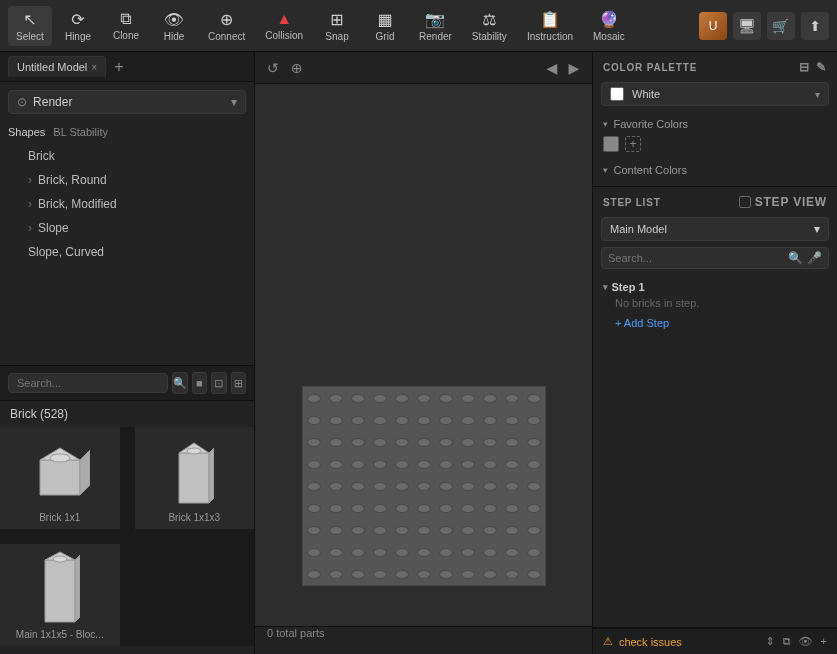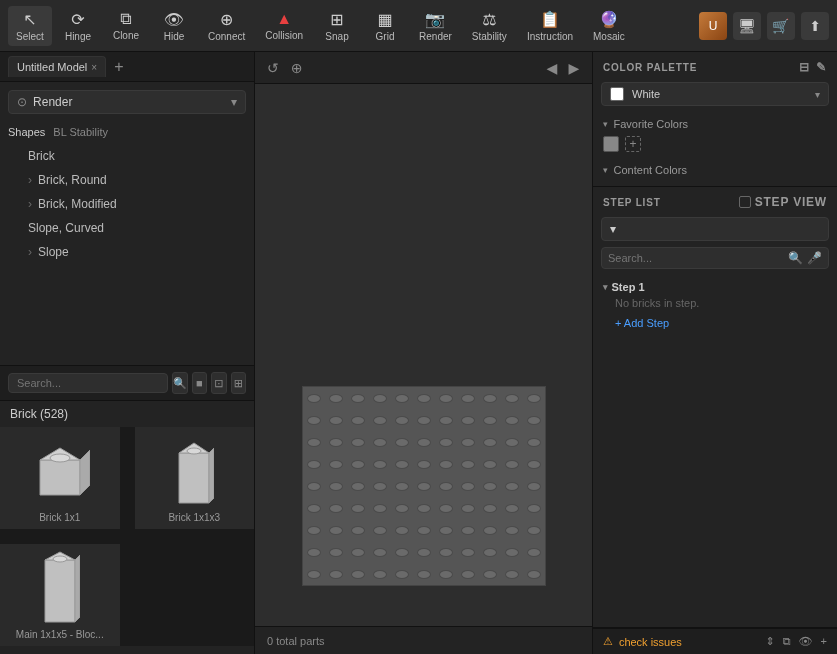--- a/index.html
+++ b/index.html
@@ -327,21 +327,21 @@
       background: #6a6a6a;
       border-radius: 50%;
       border: 1px solid #4a4a4a;
     }
 
     .status-bar {
       height: 28px;
       background: #232323;
       border-top: 1px solid #111;
       display: flex;
-      align-items: center;
+      align-items: flex-start;
       padding: 0 12px;
       font-size: 11px;
       color: #888;
     }
 
     
     .right-panel {
       width: 245px;
       background: #232323;
       border-left: 1px solid #111;
@@ -600,22 +600,22 @@
 
     <div class="shapes-header">
       <span class="label">Shapes</span>
       <span class="bl">BL Stability</span>
     </div>
 
     <div class="shape-list">
       <div class="shape-item">Brick</div>
       <div class="shape-item expandable">Brick, Round</div>
       <div class="shape-item expandable">Brick, Modified</div>
+      <div class="shape-item expandable">Slope</div>
       <div class="shape-item">Slope, Curved</div>
-      <div class="shape-item expandable">Slope</div>
     </div>
 
     <div class="search-bar">
       <input class="search-input" type="text" placeholder="Search..." style="">
       <div class="search-icon-btn">🔍</div>
       <div class="search-icon-btn">■</div>
       <div class="search-icon-btn">⊡</div>
       <div class="search-icon-btn">⊞</div>
     </div>
 
@@ -1025,20 +1025,21 @@
     <div class="step-list-section panel-section">
       <div class="panel-header">
         <span>STEP LIST</span>
         <div class="step-view-row">
           <div class="step-view-checkbox"></div>
           <span class="step-view-label">Step view</span>
         </div>
       </div>
 
       <div class="model-dropdown">
+        <span class="model-name">Main Model</span>
         <span>▾</span>
       </div>
 
       <div class="step-search">
         <input type="text" placeholder="Search..." style="">
         <span class="step-search-icon">🔍</span>
         <span class="step-mic">🎤</span>
       </div>
 
       <div class="step-content">

